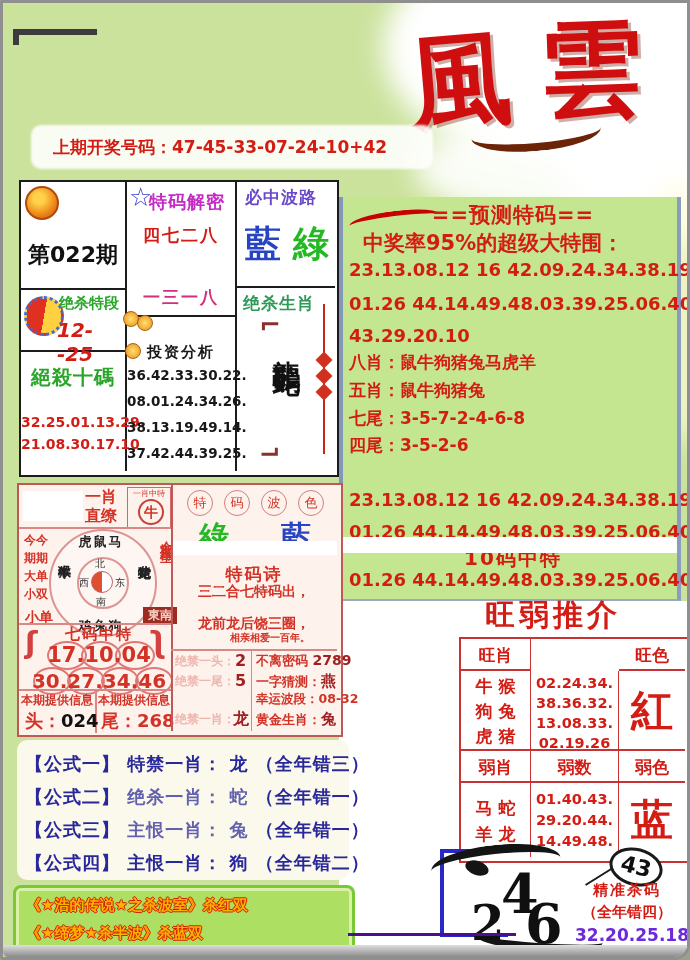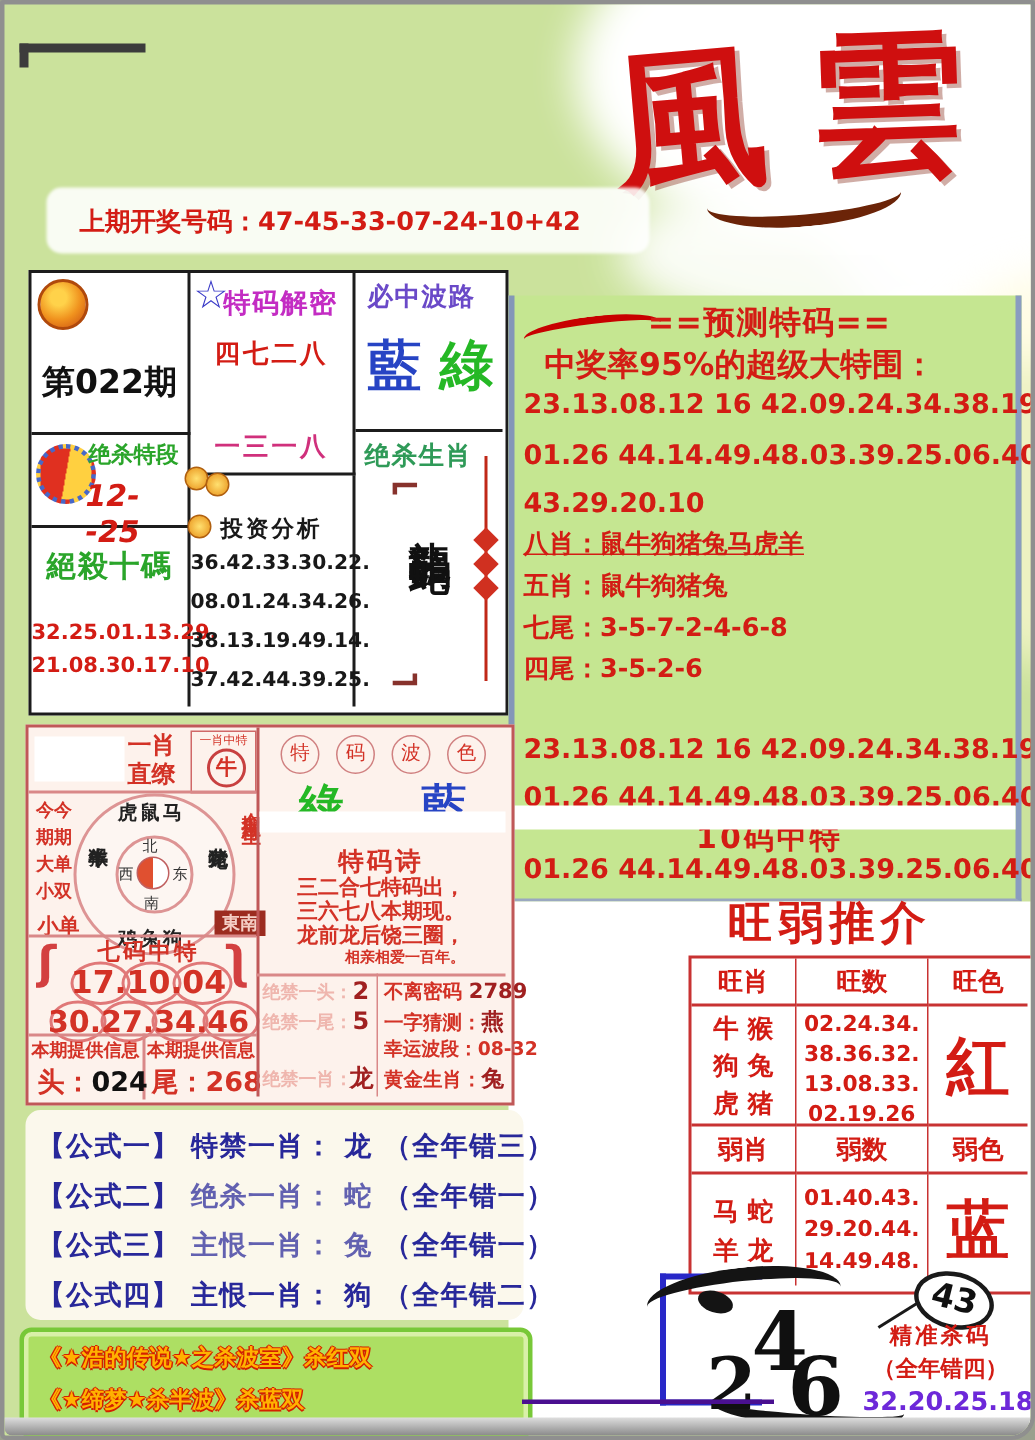--- a/index.html
+++ b/index.html
@@ -151,38 +151,37 @@
     </div>
   </div>
 
   <div id="pred-panel">
     <div class="abs" style="left:6px;top:14px;width:92px;height:14px;border-top:5px solid #c80000;border-radius:50%;transform:rotate(-7deg);"></div>
     <div class="pline ctr" style="top:4px;font-size:21px;letter-spacing:1px;">==预测特码==</div>
     <div class="pline" style="top:32px;left:20px;font-size:21px;">中奖率95%的超级大特围：</div>
     <div class="pline" style="top:62px;font-size:18px;">23.13.08.12 16 42.09.24.34.38.19.</div>
     <div class="pline" style="top:96px;font-size:18px;">01.26 44.14.49.48.03.39.25.06.40.</div>
     <div class="pline" style="top:128px;font-size:18px;">43.29.20.10</div>
-    <div class="pline" style="top:154px;font-size:17px;text-decoration:underline;">八肖：鼠牛狗猪兔马虎羊</div>
+    <div class="pline" style="top:154px;font-size:17px;">八肖：鼠牛狗猪兔马虎羊</div>
     <div class="pline" style="top:182px;font-size:17px;">五肖：鼠牛狗猪兔</div>
     <div class="pline" style="top:210px;font-size:17px;">七尾：3-5-7-2-4-6-8</div>
     <div class="pline" style="top:237px;font-size:17px;">四尾：3-5-2-6</div>
     <div class="pline" style="top:292px;font-size:18px;">23.13.08.12 16 42.09.24.34.38.19.</div>
     <div class="pline" style="top:324px;font-size:18px;">01.26 44.14.49.48.03.39.25.06.40.</div>
     <div class="pline ctr" style="top:348px;font-size:20px;letter-spacing:2px;">10码中特</div>
     <div class="abs" style="left:0;top:340px;width:334px;height:16px;background:#ffffff;"></div>
     <div class="pline" style="top:372px;font-size:18px;">01.26 44.14.49.48.03.39.25.06.40.</div>
   </div>
 
   <div id="bottom-white"></div>
 
   <div class="abs bold" style="left:482px;top:592px;font-size:30px;color:#d31c14;letter-spacing:4px;">旺弱推介</div>
   <div id="ww-table">
 
     <div class="cell wwb-r wwb-b ctr" style="left:0;top:0;width:70px;height:32px;font-size:17px;line-height:32px;">旺肖</div>
-    <div class="cell wwb-r wwb-b ctr" style="left:70px;top:0;width:88px;height:32px;font-size:17px;line-height:32px;">旺数</div>
     <div class="cell wwb-b ctr" style="left:158px;top:0;width:66px;height:32px;font-size:17px;line-height:32px;">旺色</div>
 
     <div class="cell wwb-r wwb-b ctr" style="left:0;top:32px;width:70px;height:80px;font-size:17px;line-height:25px;padding-top:3px;">
       <div>牛 猴</div>
       <div>狗 兔</div>
       <div>虎 猪</div>
     </div>
     <div class="cell wwb-r wwb-b ctr" style="left:70px;top:32px;width:88px;height:80px;font-size:14.5px;line-height:20px;padding-top:2px;">
       <div>02.24.34.</div>
       <div>38.36.32.</div>
@@ -274,21 +273,20 @@
 
     <div class="abs ctr" style="left:168px;top:5px;width:24px;height:24px;border:1px solid #d08080;border-radius:50%;font-size:13px;line-height:24px;">特</div>
     <div class="abs ctr" style="left:205px;top:5px;width:24px;height:24px;border:1px solid #d08080;border-radius:50%;font-size:13px;line-height:24px;">码</div>
     <div class="abs ctr" style="left:242px;top:5px;width:24px;height:24px;border:1px solid #d08080;border-radius:50%;font-size:13px;line-height:24px;">波</div>
     <div class="abs ctr" style="left:279px;top:5px;width:24px;height:24px;border:1px solid #d08080;border-radius:50%;font-size:13px;line-height:24px;">色</div>
     <span class="abs bold" style="left:180px;top:32px;font-size:30px;color:#25b825;">綠</span>
     <span class="abs bold" style="left:262px;top:32px;font-size:30px;color:#2744c4;">藍</span>
     <div class="abs" style="left:154px;top:56px;width:164px;height:14px;background:#fff;"></div>
     <div class="abs bold ctr" style="left:152px;top:78px;width:166px;font-size:17px;letter-spacing:2px;">特码诗</div>
     <div class="abs ctr bold" style="left:152px;top:98px;width:166px;font-size:14px;">三二合七特码出，</div>
-    <div class="abs ctr bold" style="left:152px;top:114px;width:166px;font-size:14px;">三六七八本期现。</div>
     <div class="abs ctr bold" style="left:152px;top:130px;width:166px;font-size:14px;">龙前龙后饶三圈，</div>
     <div class="abs ctr bold" style="left:168px;top:146px;width:166px;font-size:10px;">相亲相爱一百年。</div>
 
     <div class="abs" style="left:152px;top:164px;width:166px;border-top:2px solid #d98888;"></div>
     <div class="abs" style="left:232px;top:164px;height:82px;border-left:1px solid #d98888;"></div>
     <div class="abs taboolbl" style="left:156px;top:168px;font-size:12px;">绝禁一头：</div>
     <div class="abs bold" style="left:216px;top:166px;font-size:16px;color:#a02020;">2</div>
     <div class="abs bold" style="left:237px;top:167px;font-size:13px;white-space:nowrap;">
       <span>不离密码</span>
       <span style="color:#a02020;font-size:14px;">2789</span>

